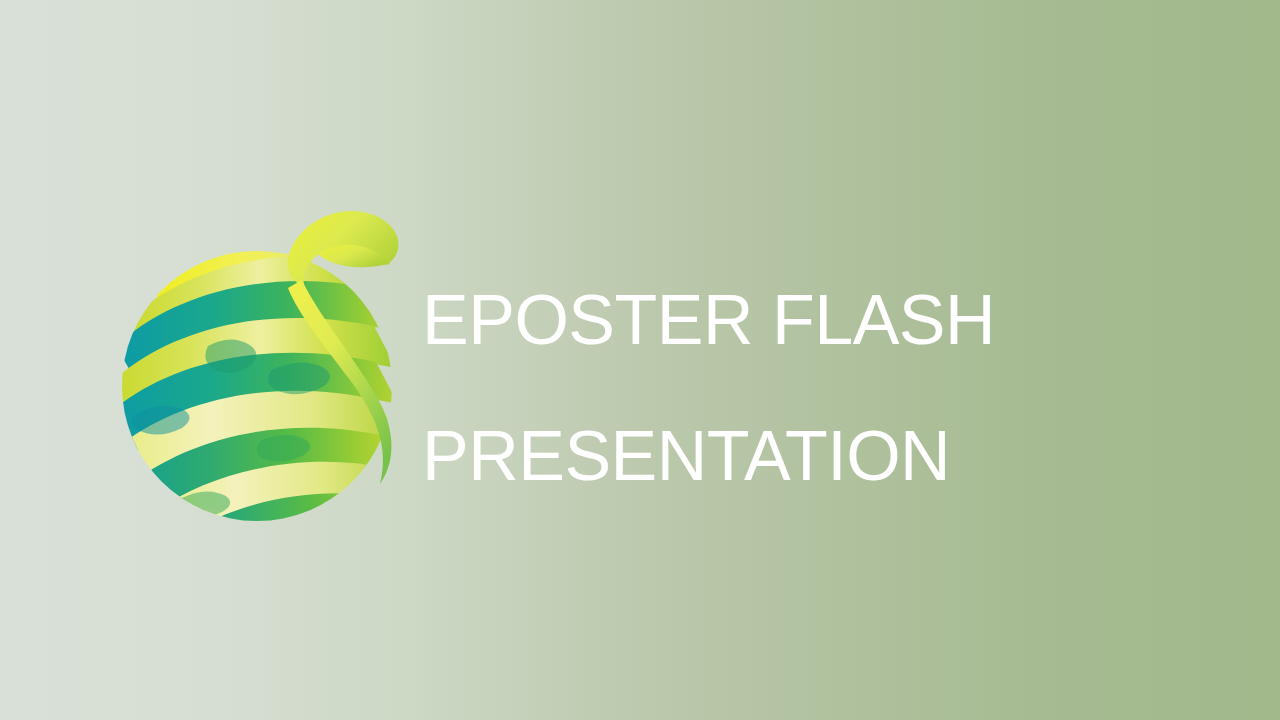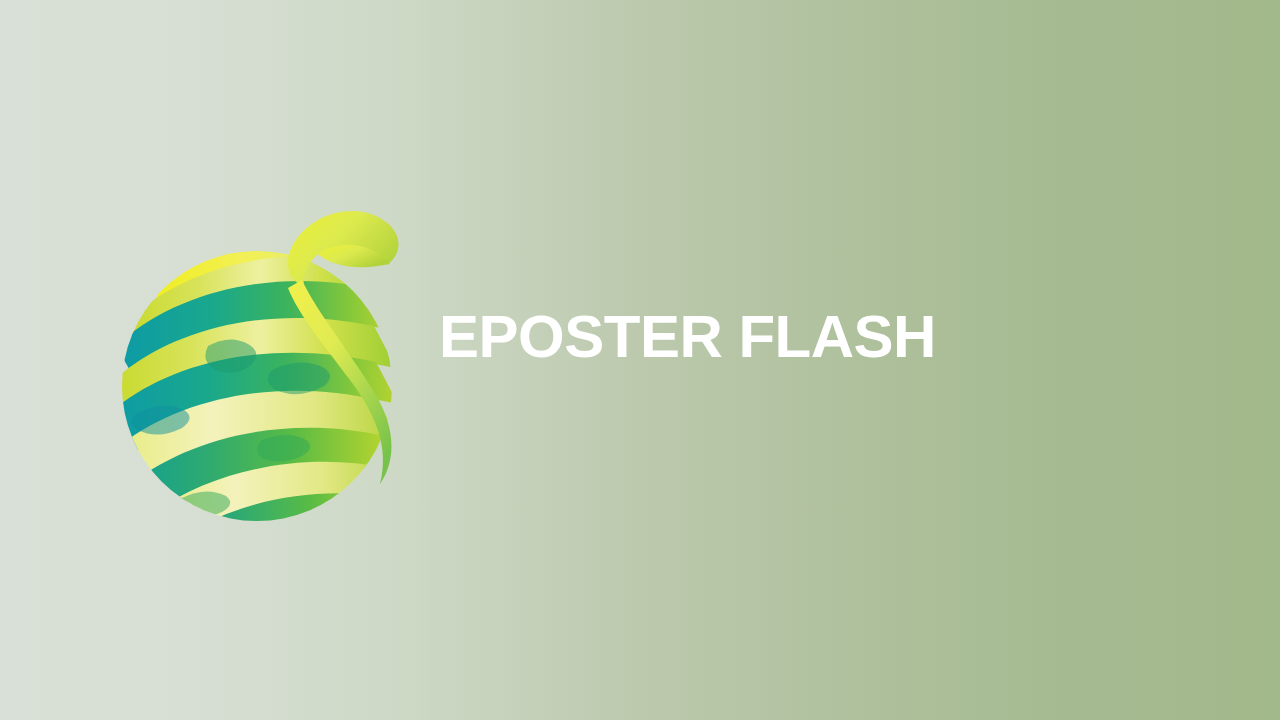--- a/index.html
+++ b/index.html
@@ -45,26 +45,26 @@
   
   #title-block {
     position: absolute;
     left: 422px;
     top: 252px;
     width: 790px;
   }
   .title-line {
     color: #ffffff;
     font-family: "Liberation Sans", sans-serif;
-    font-weight: bold;
-    font-size: 60px;
+    font-weight: normal;
+    font-size: 70px;
     line-height: 136px;
     letter-spacing: -0.5px;
     white-space: nowrap;
-    margin: 17px;
+    margin: 0;
   }
 </style>
 </head>
 <body>
 
 <div id="slide">
 
   <div id="logo-wrap">
     <svg viewBox="0 0 300 330" xmlns="http://www.w3.org/2000/svg">
       <defs>
@@ -167,15 +167,16 @@
       <path fill="url(#gTail)" d="M 190 84
                C 206 118, 238 156, 262 196
                C 282 228, 286 262, 268 288
                C 278 250, 262 216, 238 184
                C 214 152, 186 118, 176 92 Z"></path>
     </svg>
   </div>
 
   <div id="title-block">
     <div class="title-line">EPOSTER FLASH</div>
+    <div class="title-line">PRESENTATION</div>
   </div>
 
 </div>
 
 </body></html>

